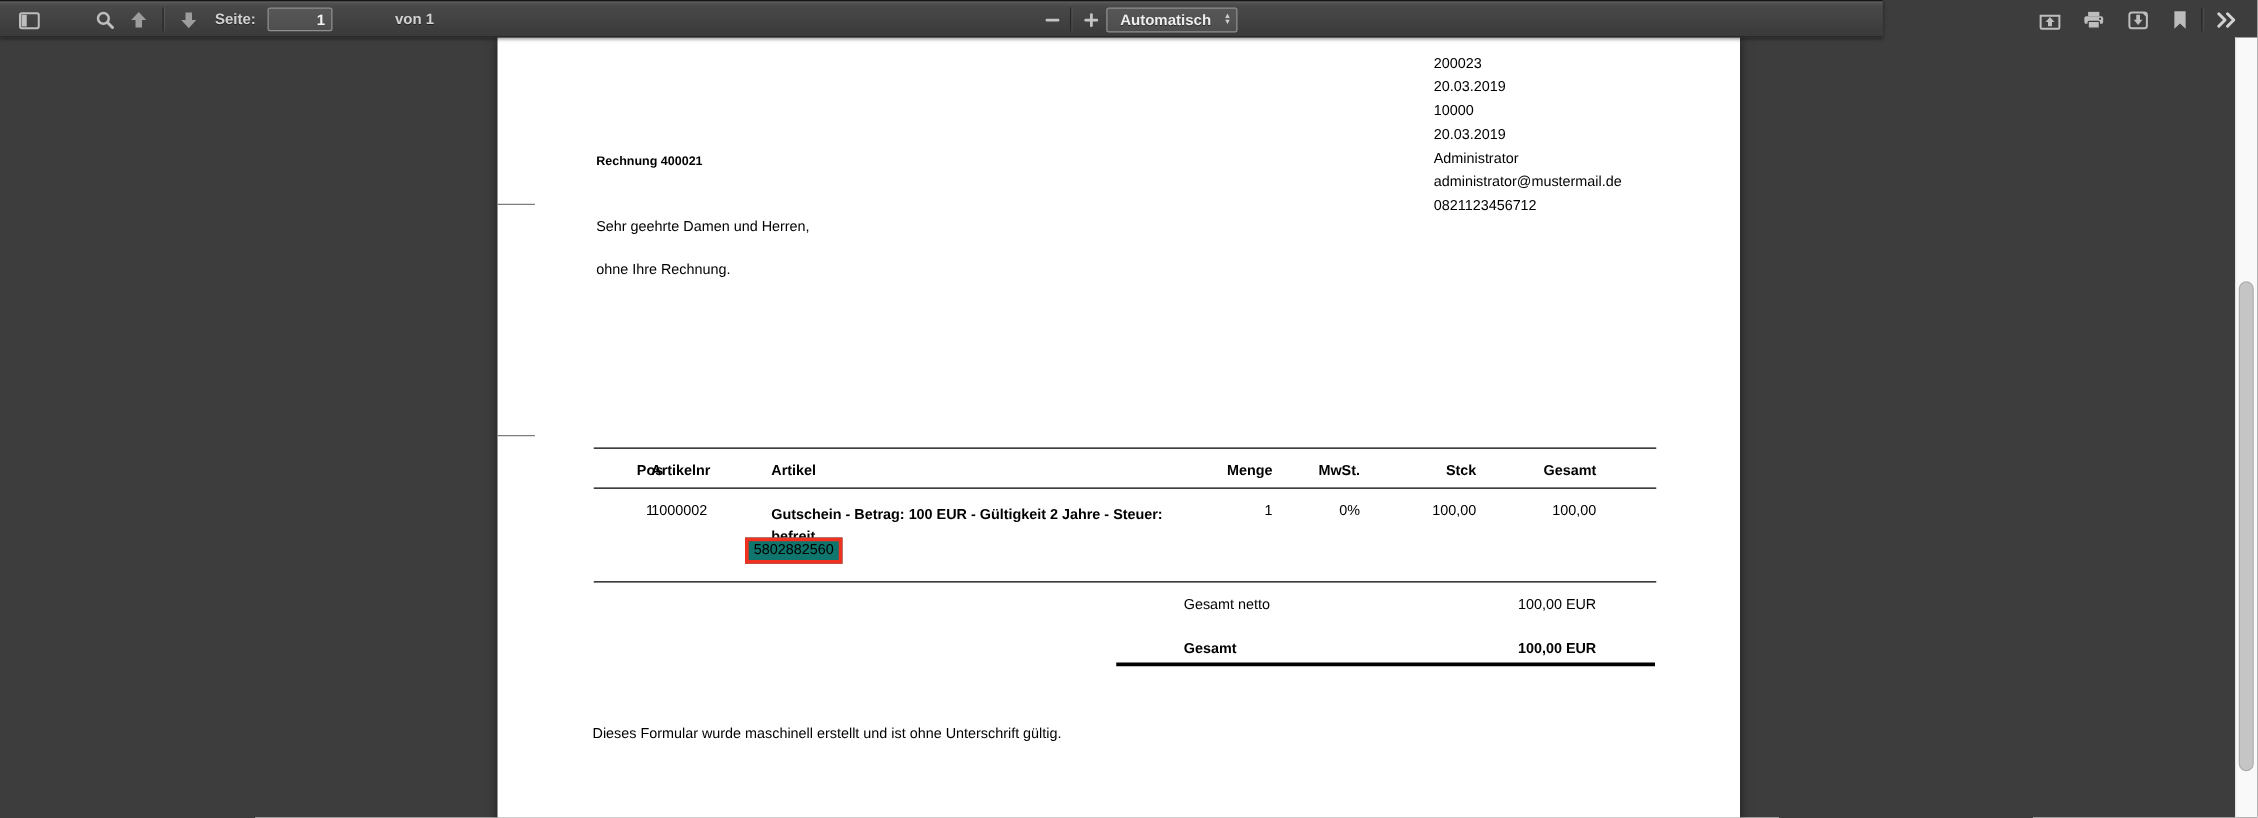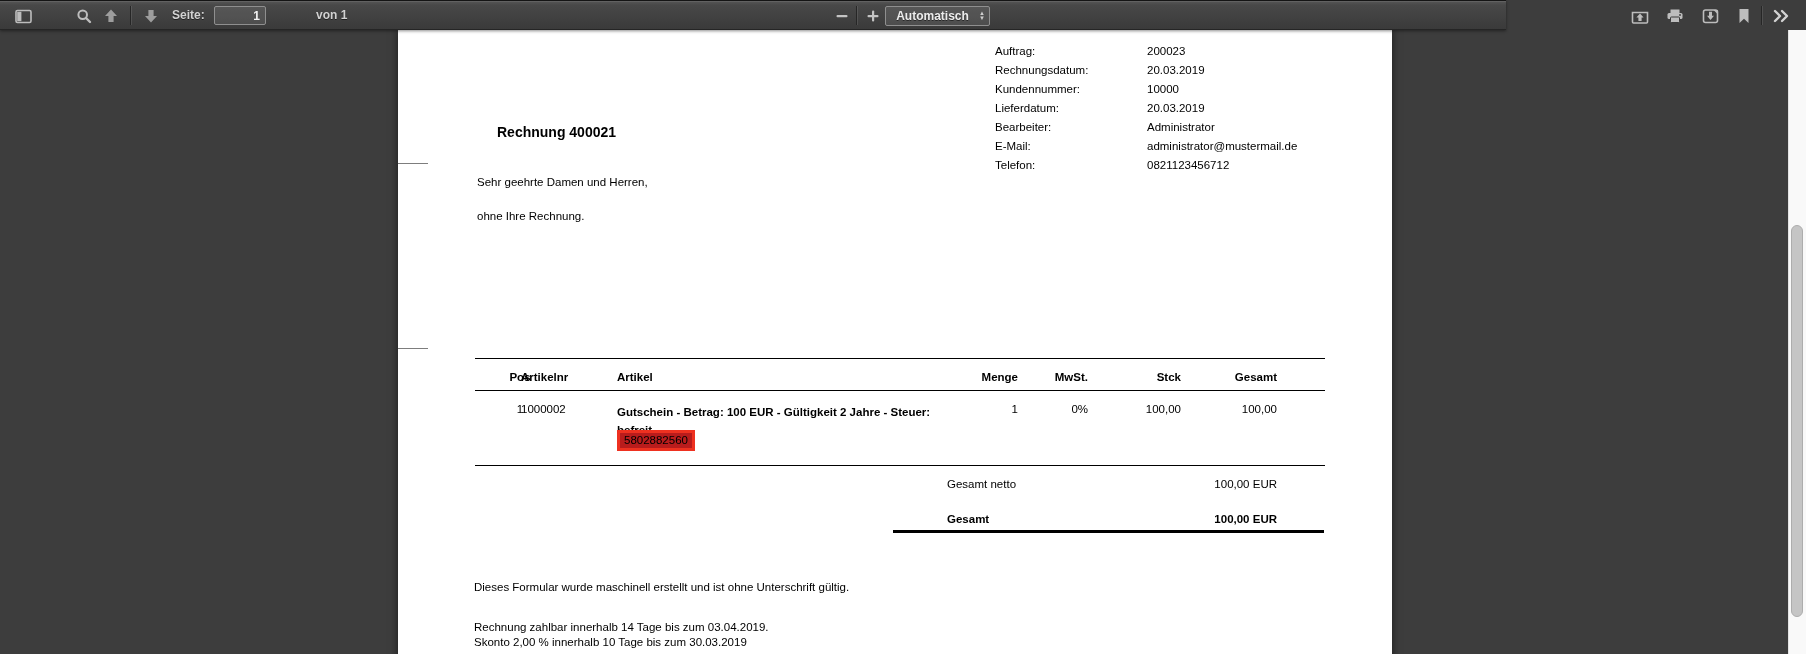--- a/index.html
+++ b/index.html
@@ -66,21 +66,21 @@
   }
   .fold-mark { position:absolute; left:0; width:30px; height:1px; background:#7d7d7d; }
 
   .abs { position:absolute; }
 
   
   #info-labels  { left:597px; top:12px; line-height:19px; }
   #info-values  { left:749px; top:12px; line-height:19px; }
   #info-values .email-wrap { width:160px; word-break:break-all; }
 
-  #doc-title { left:79px; top:94px; font-size:14px; font-weight:bold;margin-left:20px; }
+  #doc-title { left:79px; top:94px; font-size:10px; font-weight:bold; }
   #greeting  { left:79px; top:146px; }
   #intro     { left:79px; top:180px; }
 
   
   .rule { position:absolute; height:1px; background:#000; left:77px; width:850px; }
   #rule-top    { top:328px; }
   #rule-header { top:360px; }
   #rule-bottom { top:435px; }
 
   .th, .td { position:absolute; }
@@ -88,22 +88,22 @@
   .td { top:373px; }
   .col-pos       { left:84px;  width:24px;  text-align:center;margin-left:26px; }
   .col-artikelnr { left:123px; width:75px; }
   .col-artikel   { left:219px; width:332px; }
   .col-menge     { left:550px; width:70px;  text-align:right; }
   .col-mwst      { left:614px; width:76px;  text-align:right; }
   .col-stck      { left:683px; width:100px; text-align:right; }
   .col-gesamt    { left:779px; width:100px; text-align:right; }
   .item-desc { font-weight:bold; line-height:18px; }
   #item-code-box {
-    position:absolute; left:219px; top:400px;
-    border:3px solid #ee3120; padding:1px 4px 2px 4px; background:#b91c1c;
+    position:absolute; left:198px; top:400px;
+    border:3px solid #ee3120; padding:1px 4px 2px 4px; background:#0f766e;
   }
 
   
   #total-netto-label { left:549px; top:448px; }
   #total-netto-value { left:700px; top:448px; width:179px; text-align:right; }
   #total-label { left:549px; top:483px; font-weight:bold; }
   #total-value { left:700px; top:483px; width:179px; text-align:right; font-weight:bold; }
   #double-rule { position:absolute; left:495px; top:500px; width:431px; height:3px;
                  border-top:2px solid #000; border-bottom:1px solid #000; }
 
@@ -237,29 +237,20 @@
 
 <div id="scrollbar-track">
   <div id="scrollbar-thumb"></div>
 </div>
 
 <div id="pdf-page">
 
   <div class="fold-mark" style="top:133px;"></div>
   <div class="fold-mark" style="top:318px;"></div>
 
-  <div class="abs" id="info-labels">
-    <div>Auftrag:</div>
-    <div>Rechnungsdatum:</div>
-    <div>Kundennummer:</div>
-    <div>Lieferdatum:</div>
-    <div>Bearbeiter:</div>
-    <div>E-Mail:</div>
-    <div>Telefon:</div>
-  </div>
   <div class="abs" id="info-values">
     <div>200023</div>
     <div>20.03.2019</div>
     <div>10000</div>
     <div>20.03.2019</div>
     <div>Administrator</div>
     <div class="email-wrap">administrator@mustermail.de</div>
     <div>0821123456712</div>
   </div>
 
@@ -293,18 +284,14 @@
 
   <div class="rule" id="rule-bottom"></div>
 
   <div class="abs" id="total-netto-label">Gesamt netto</div>
   <div class="abs" id="total-netto-value">100,00 EUR</div>
   <div class="abs" id="total-label">Gesamt</div>
   <div class="abs" id="total-value">100,00 EUR</div>
   <div id="double-rule"></div>
 
   <div class="abs" id="footer-note">Dieses Formular wurde maschinell erstellt und ist ohne Unterschrift gültig.</div>
-  <div class="abs" id="footer-terms">
-    <div>Rechnung zahlbar innerhalb 14 Tage bis zum 03.04.2019.</div>
-    <div>Skonto 2,00 % innerhalb 10 Tage bis zum 30.03.2019</div>
-  </div>
 
 </div>
 
 </body></html>

